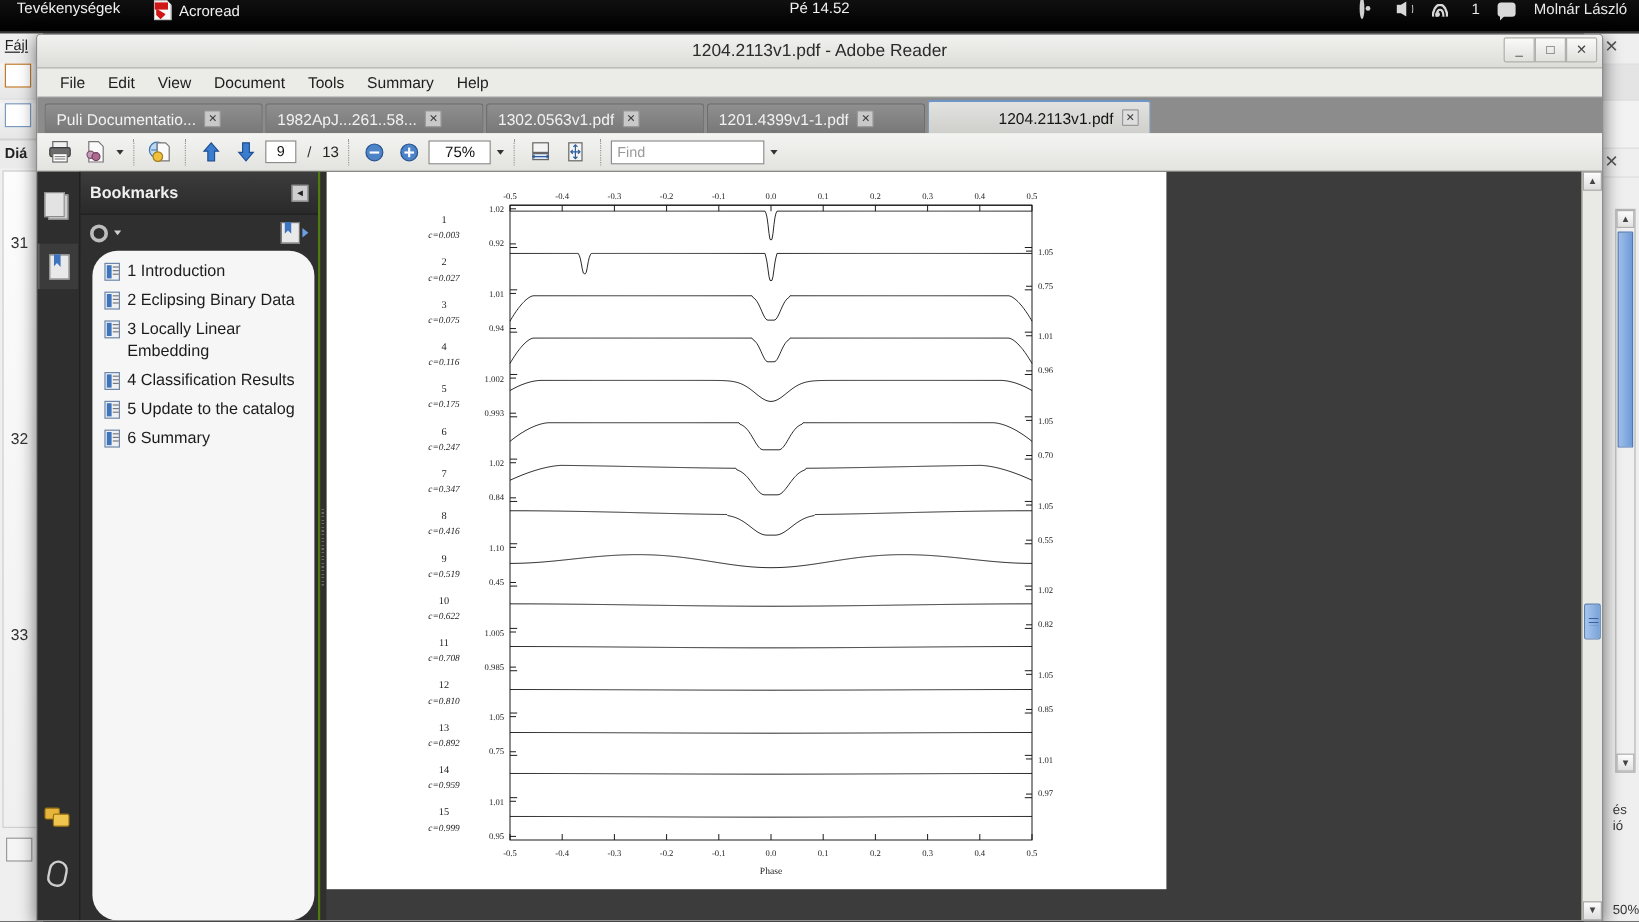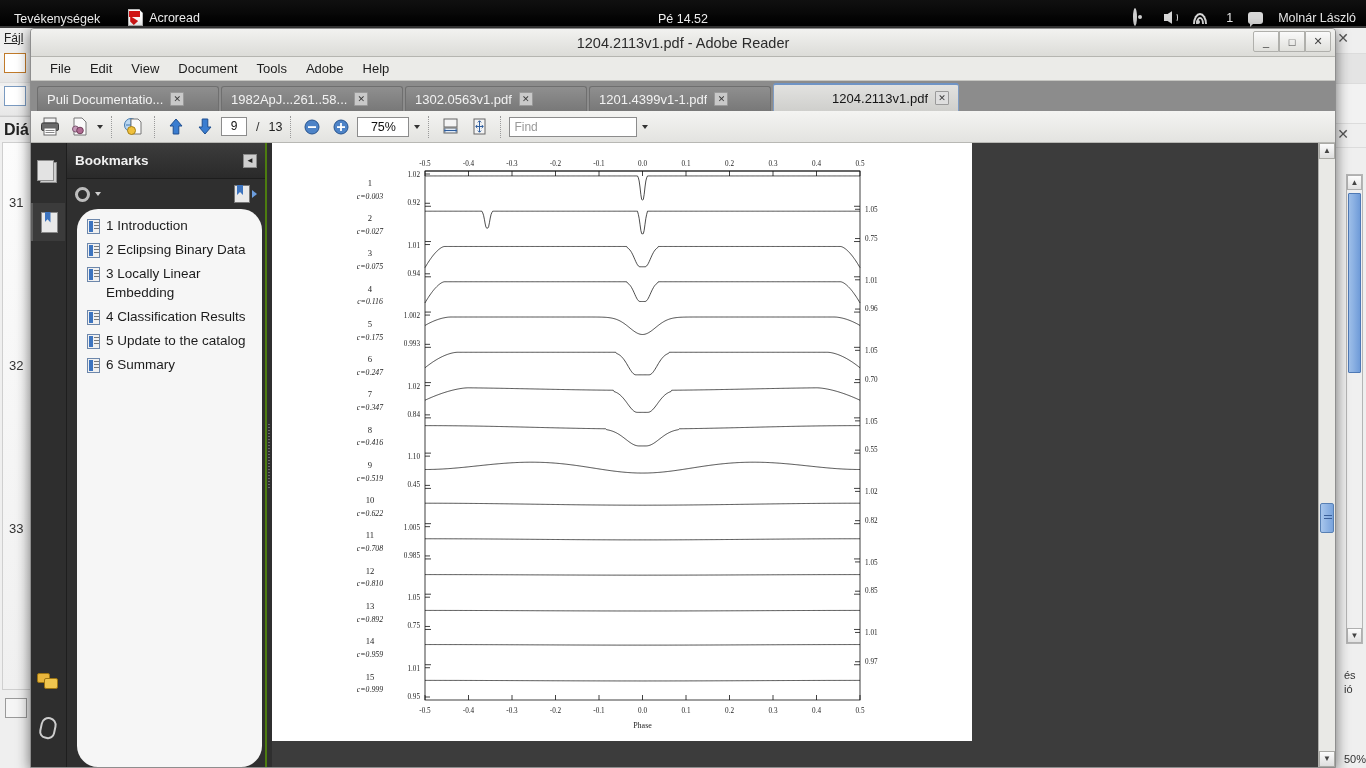--- a/index.html
+++ b/index.html
@@ -8,21 +8,21 @@
     font-family:"Liberation Sans", sans-serif;
     background:#3a3a3a;
   }
   #root{ position:relative; width:1366px; height:768px; }
 
   
   #topbar{
     position:absolute; left:0; top:0; width:1366px; height:26px;
     background:linear-gradient(#101010,#000);
     color:#e8e8e8; font-size:12.5px;
-    display:flex; align-items:flex-end;
+    display:flex; align-items:flex-start;
   }
   #topbar .activities{ margin-left:14px; font-weight:400; color:#efefef; }
   #topbar .appname{ margin-left:28px; display:flex; align-items:center; gap:6px; color:#f0f0f0;}
   #topbar .clock{ position:absolute; left:0; right:0; text-align:center; color:#f2f2f2;}
   #topbar .tray{ position:absolute; right:10px; display:flex; align-items:center; gap:15px; }
   .acro-ico{ width:15px; height:17px; position:relative; display:inline-block; }
   .acro-ico .pg{ position:absolute; inset:0; background:#fbfbfb; border:1px solid #b9b9b9;
      clip-path:polygon(0 0,72% 0,100% 26%,100% 100%,0 100%); }
   .acro-ico .red{ position:absolute; left:1px; top:2px; width:11px; height:6px; background:#d01616; }
   .acro-ico .swoop{ position:absolute; left:2px; top:7px; width:8px; height:9px; background:#d01616;
@@ -41,21 +41,21 @@
   .bubble:after{content:"";position:absolute;left:2px;top:10px;border-width:5px 5px 0 0;border-style:solid;border-color:#d8d8d8 transparent transparent transparent;}
 
   
   #bgLeft{
     position:absolute; left:0; top:28px; width:36px; height:740px;
     background:#efefef; border-right:1px solid #9a9a9a; overflow:hidden;
     font-size:12px; color:#222;
   }
   #bgLeft .tbrow{ height:30px; border-bottom:1px solid #ddd; background:linear-gradient(#f6f6f6,#e7e7e7); }
   #bgLeft .menurow{ height:22px; padding:3px 4px; font-size:12px; background:#efefef;}
-  #bgLeft .panelhdr{ height:24px; padding:4px; font-weight:bold; font-size:16px; background:#ebebeb; border-top:1px solid #ccc;}
+  #bgLeft .panelhdr{ height:24px; padding:4px; font-weight:bold; font-size:12px; background:#ebebeb; border-top:1px solid #ccc;}
   #bgLeft .slidenum{ padding:4px 6px; font-size:13px; color:#333; }
   #bgLeft .iconcell{ width:22px;height:20px;margin:3px 4px;border:1px solid #c07a2a;background:#fff;}
   #bgLeft .iconcell2{ width:22px;height:20px;margin:3px 4px;border:1px solid #7a9ac0;background:#fff;}
   #bgLeft .slidelist{background:linear-gradient(#fcfcfc,#f0f0f0); border:1px solid #cfcfcf; margin:2px; height:548px;}
 
   
   #bgRight{
     position:absolute; right:0; top:28px; width:46px; height:740px;
     background:#efefef; overflow:hidden; font-size:11px; color:#333;
   }
@@ -244,21 +244,21 @@
         <div class="b">✕</div>
       </div>
     </div>
 
     <div id="menubar">
       <div class="mi">File</div>
       <div class="mi">Edit</div>
       <div class="mi">View</div>
       <div class="mi">Document</div>
       <div class="mi">Tools</div>
-      <div class="mi">Adobe</div>
+      <div class="mi">Summary</div>
       <div class="mi">Help</div>
     </div>
 
     <div id="tabstrip">
       <div class="tab" style="width:182px">
         <span class="lbl">Puli Documentatio...</span>
         <span class="x">✕</span>
       </div>
       <div class="tab" style="width:182px">
         <span class="lbl">1982ApJ...261..58...</span>

